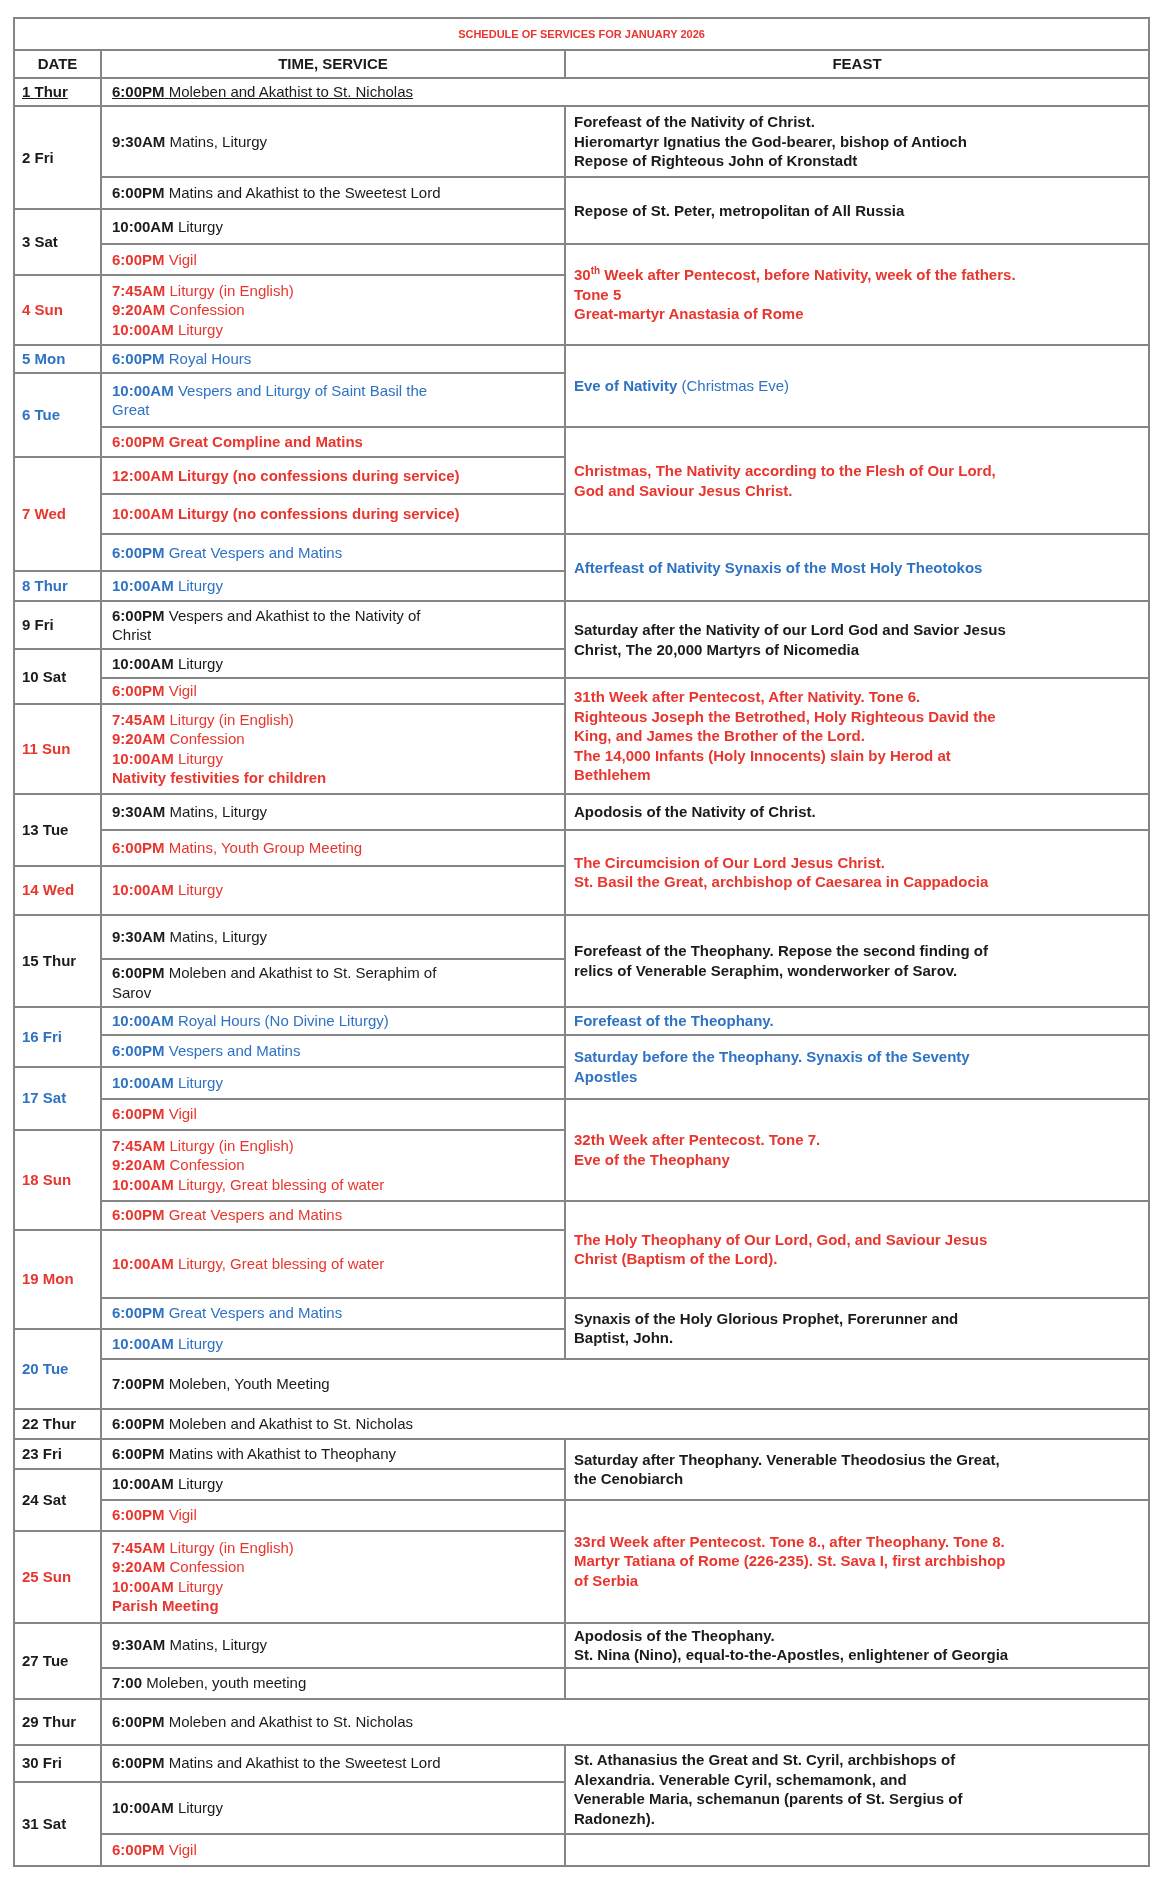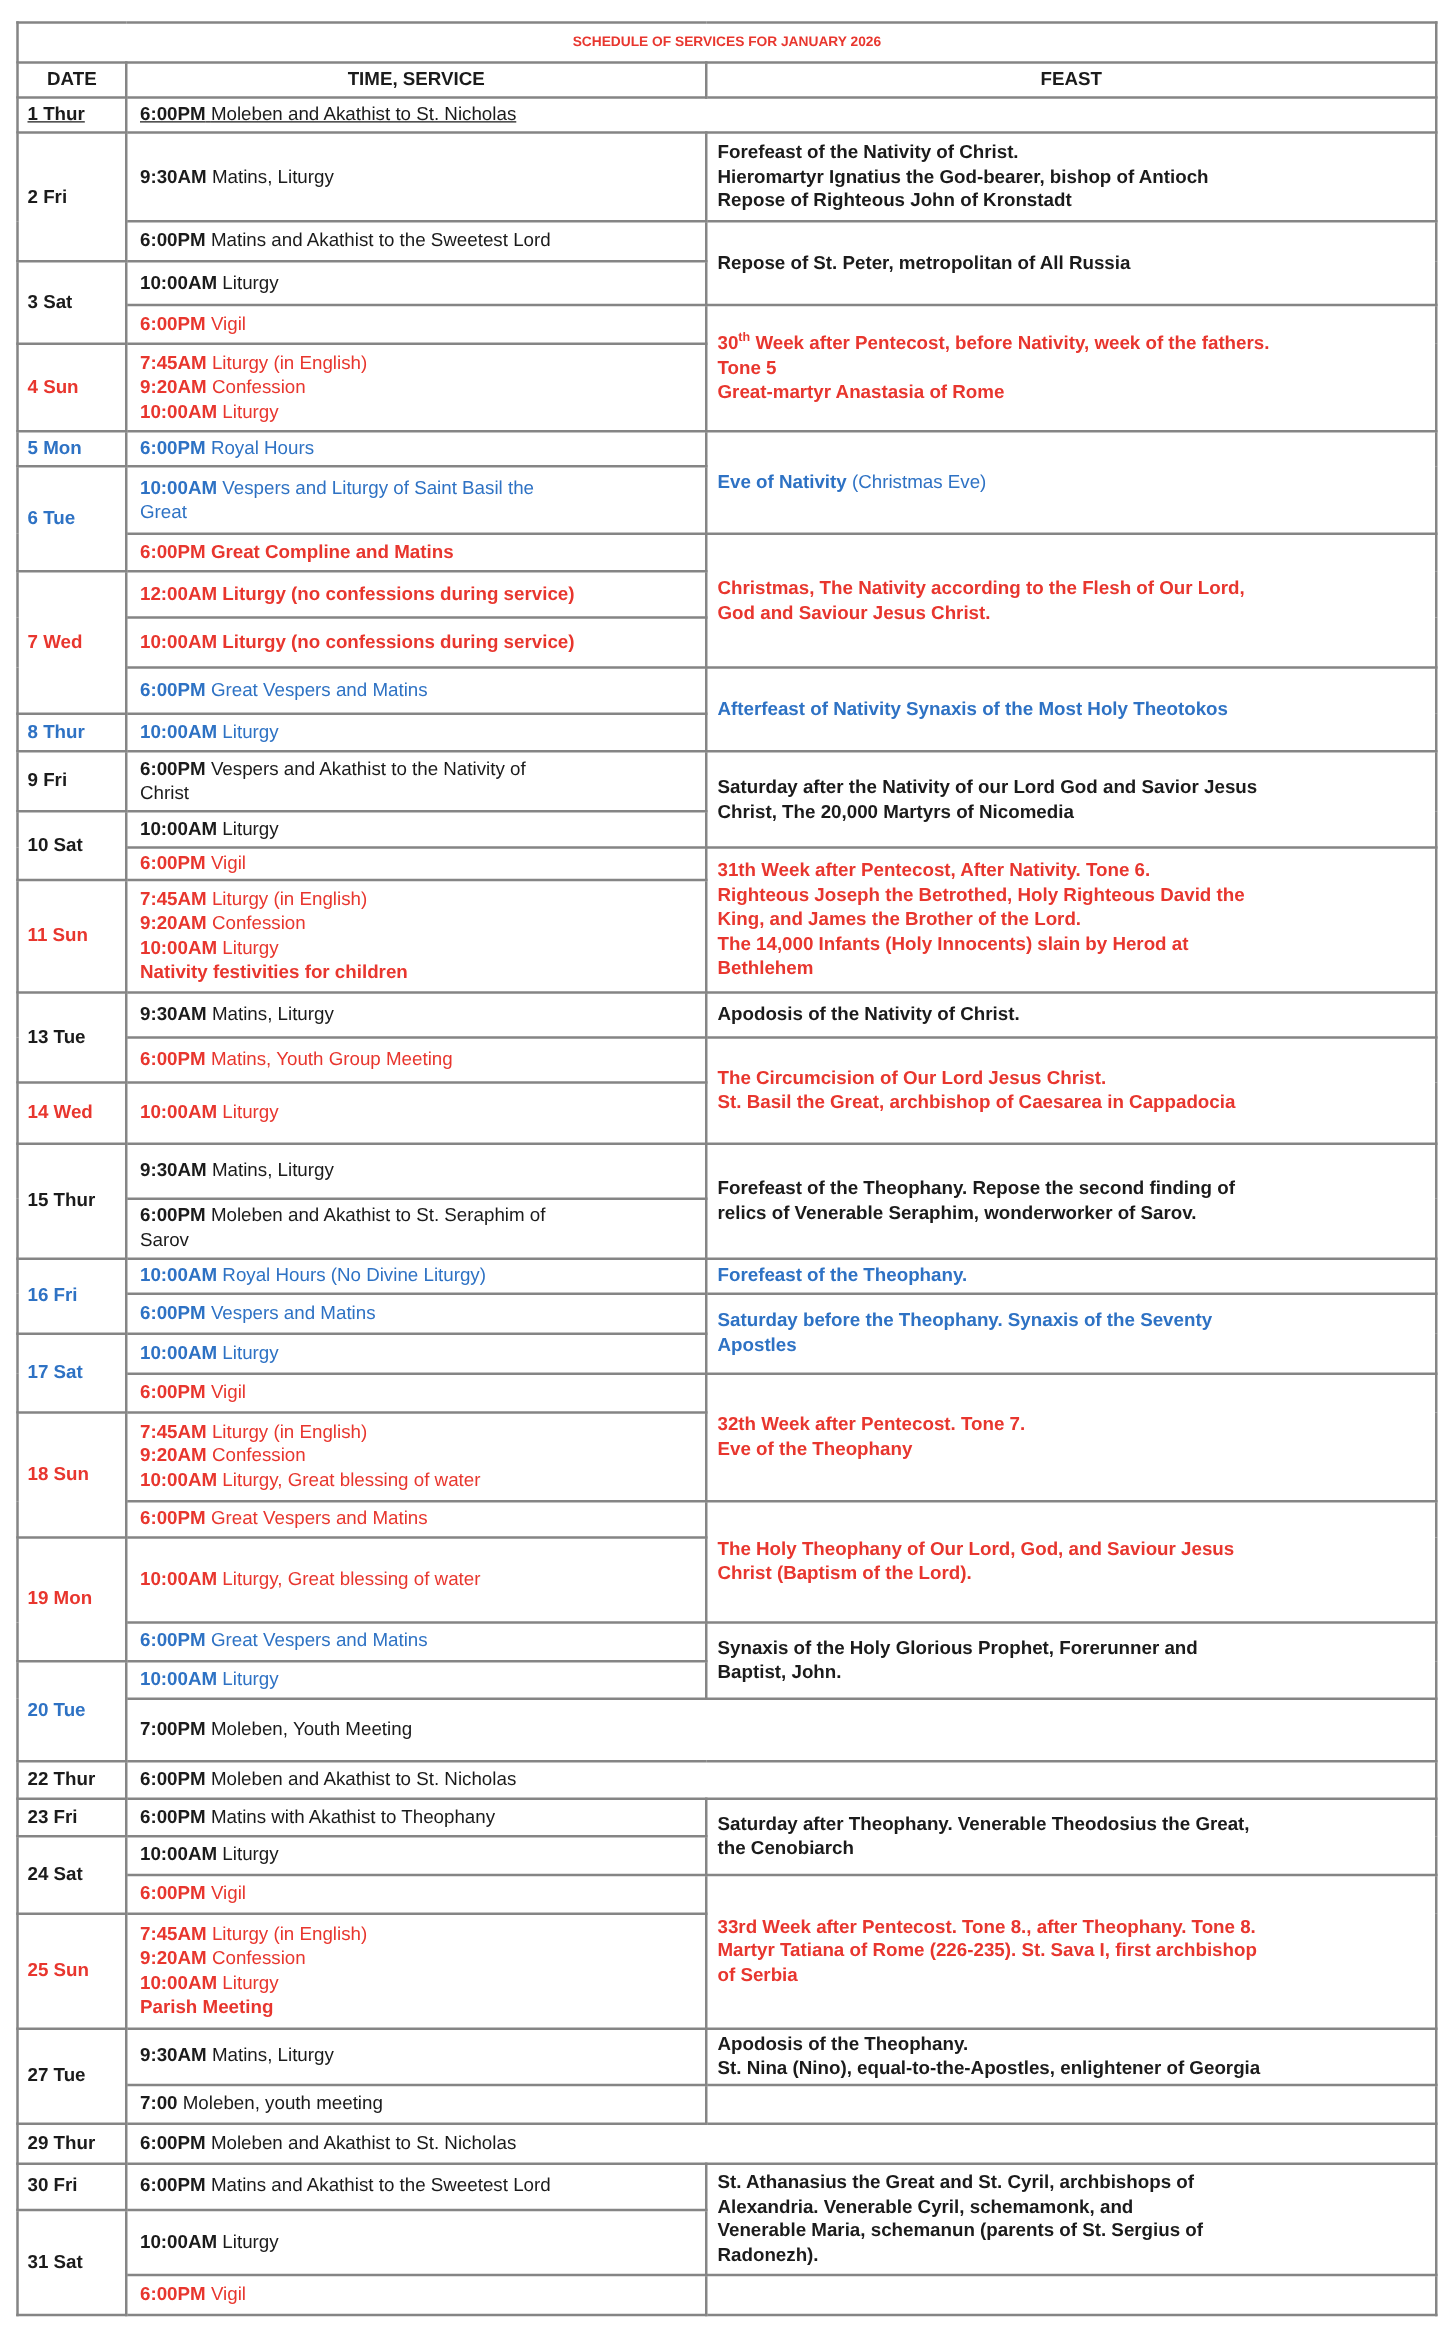--- a/index.html
+++ b/index.html
@@ -384,21 +384,21 @@
           <div>Apodosis of the Theophany.</div>
           <div>St. Nina (Nino), equal-to-the-Apostles, enlightener of Georgia</div>
         </td>
       </tr>
       <tr style="height: 31px; padding-left: 20px;">
         <td class="service c-black">
           <div><b>7:00</b> <span>Moleben, youth meeting</span></div>
         </td>
         <td class="feast c-black"></td>
       </tr>
-      <tr style="height: 32px;">
+      <tr style="height: 46px;">
         <td class="date c-black">29 Thur</td>
         <td class="service c-black" colspan="2">
           <div><b>6:00PM</b> <span>Moleben and Akathist to St. Nicholas</span></div>
         </td>
       </tr>
       <tr style="height: 37px;">
         <td class="date c-black">30 Fri</td>
         <td class="service c-black">
           <div><b>6:00PM</b> <span>Matins and Akathist to the Sweetest Lord</span></div>
         </td>

